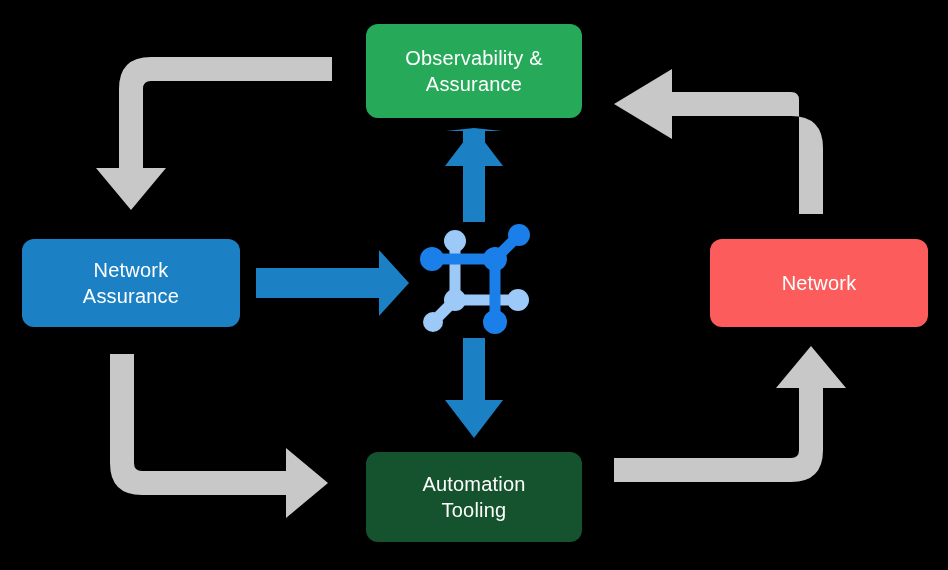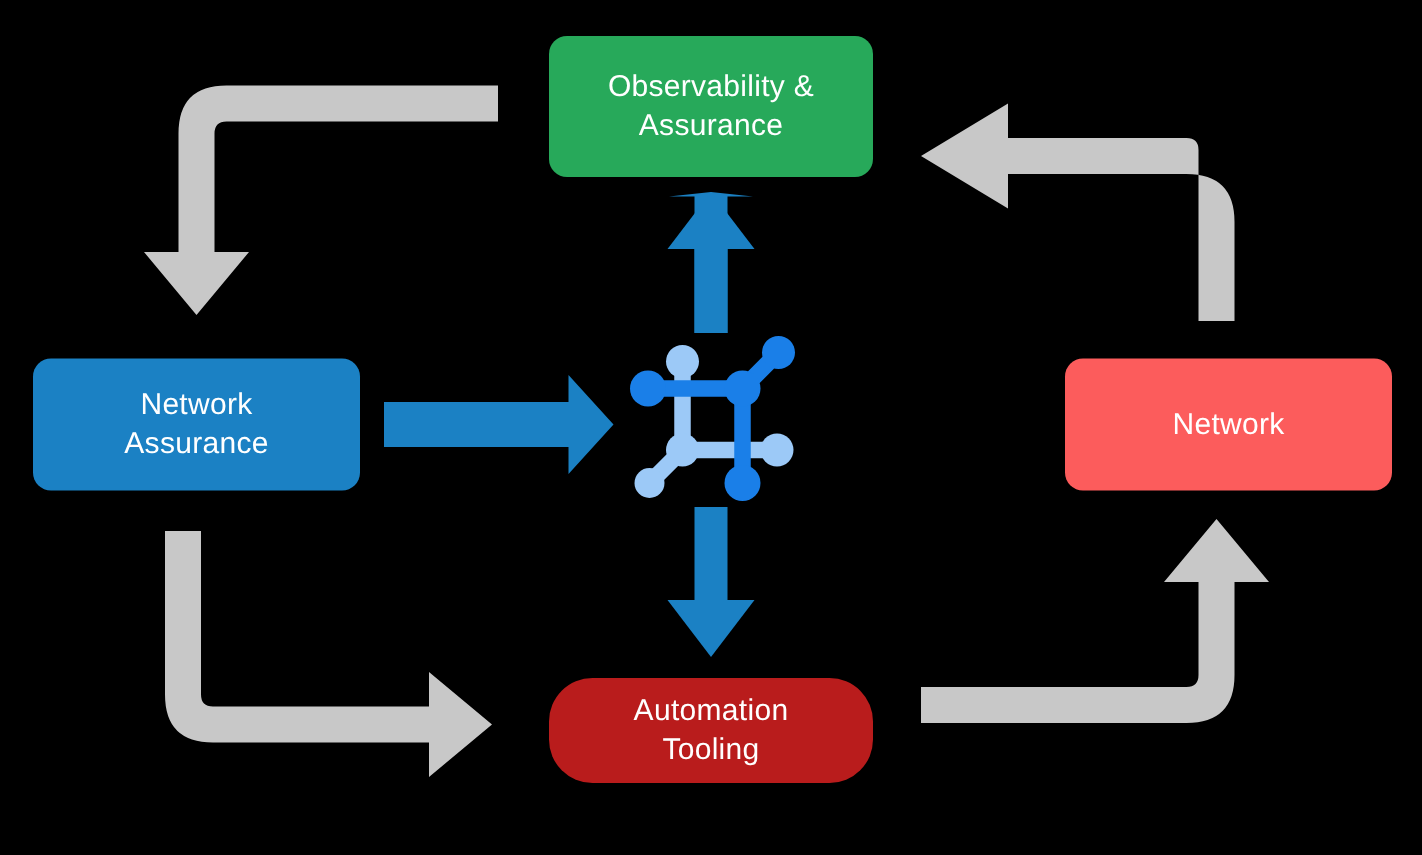--- a/index.html
+++ b/index.html
@@ -39,23 +39,22 @@
   }
   #box-network-operations {
     left: 22px; top: 239px; width: 218px; height: 88px;
     background: #1B81C4;
   }
   #box-network-infrastructure {
     left: 710px; top: 239px; width: 218px; height: 88px;
     background: #FC5C5C;
   }
   #box-automation-tooling {
-    left: 366px; top: 452px; width: 216px; height: 70px;
-    background: #b91c1c;
-    border-radius: 29px;
+    left: 366px; top: 452px; width: 216px; height: 90px;
+    background: #14532d;
   }
   #svg-layer {
     position: absolute;
     left: 0; top: 0;
     width: 948px;
     height: 570px;
   }
 </style>
 </head>
 <body>

